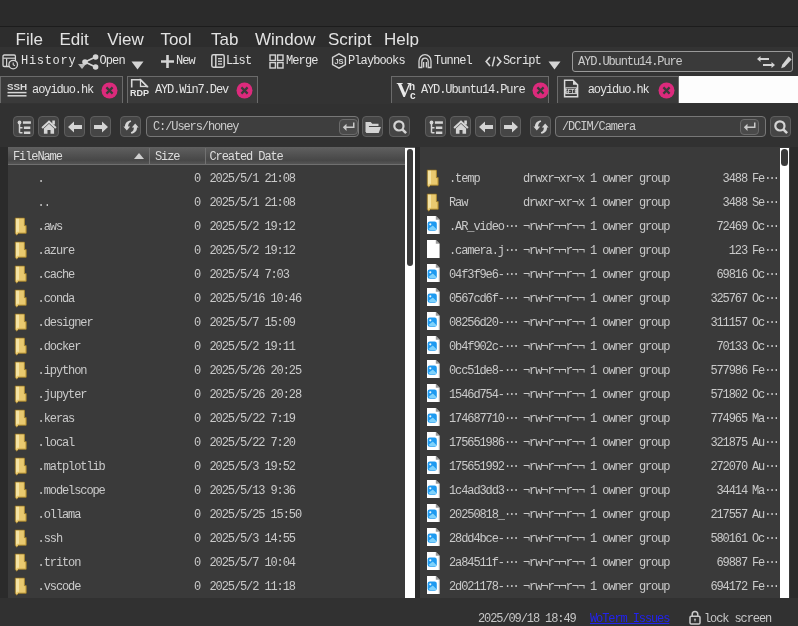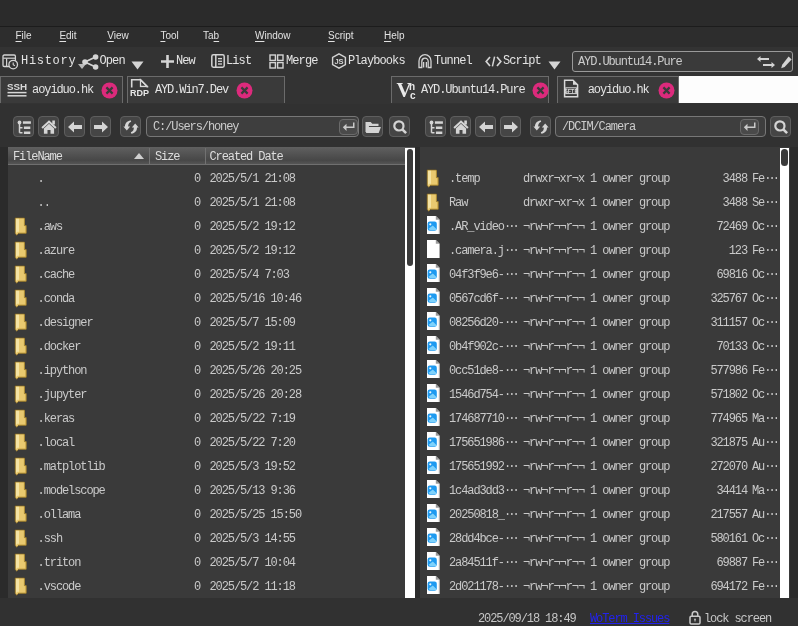--- a/index.html
+++ b/index.html
@@ -1,20 +1,20 @@
 <!DOCTYPE html>
 <html><head><meta charset="utf-8"><style>
 *{margin:0;padding:0;box-sizing:border-box;}
 html,body{width:798px;height:626px;overflow:hidden;background:#2b2b2b;}
 #app{position:relative;width:798px;height:626px;font-family:"Liberation Mono",monospace;}
 .abs{position:absolute;}
 .titlebar{position:absolute;left:0;top:0;width:798px;height:26px;background:#ffffff;}
 .title{position:absolute;left:29px;top:5px;font-family:"Liberation Sans",sans-serif;font-size:13.5px;color:#a3a3a3;letter-spacing:0px;}
 .menubar{position:absolute;left:0;top:26px;width:798px;height:21px;background:#2d2d2d;border-top:1px solid #1c1c1c;}
-.mi{position:absolute;top:3px;font-family:"Liberation Sans",sans-serif;font-size:10px;color:#e2e2e2;}
+.mi{position:absolute;top:3px;font-family:"Liberation Sans",sans-serif;font-size:17px;color:#e2e2e2;}
 .mi u{text-decoration-thickness:1px;text-underline-offset:2px;}
 .toolbar{position:absolute;left:0;top:47px;width:798px;height:29px;background:#333333;}
 .tlabel{position:absolute;top:7px;font-family:"Liberation Mono",monospace;font-size:12px;letter-spacing:-0.9px;color:#e4e4e4;white-space:pre;}
 .tabbar{position:absolute;left:0;top:76px;width:798px;height:28px;background:#333333;}
 .tabwhite{position:absolute;left:679px;top:0px;width:119px;height:27px;background:#fdfdfd;}
 .tab{position:absolute;top:0px;height:27px;background:#3a3a3a;border:1px solid #6b6b6b;border-bottom:none;}
 .tab.active{background:#142f70;border-color:#3e59a5;}
 .tlab{position:absolute;top:6px;font-family:"Liberation Mono",monospace;font-size:12px;letter-spacing:-1.1px;color:#e4e4e4;white-space:pre;}
 .tab.active .tlab{color:#f2f2f2;}
 .paneband{position:absolute;left:0;top:104px;width:798px;height:43px;background:#313131;}
@@ -38,21 +38,21 @@
 .statusbar{position:absolute;left:0;top:598px;width:798px;height:28px;background:#313131;}
 .slink{position:absolute;top:14px;font-family:"Liberation Mono",monospace;font-size:12px;letter-spacing:-1.1px;color:#2222ee;text-decoration:underline;white-space:pre;}
 .stext{position:absolute;top:14px;font-family:"Liberation Mono",monospace;font-size:12px;letter-spacing:-1.1px;color:#c6c6c6;white-space:pre;}
 </style></head><body>
 <div id="app">
 <div class="menubar">
 <span class="mi" style="left:15.5px;"><u>F</u>ile</span>
 <span class="mi" style="left:59.4px;"><u>E</u>dit</span>
 <span class="mi" style="left:107.3px;"><u>V</u>iew</span>
 <span class="mi" style="left:160.4px;"><u>T</u>ool</span>
-<span class="mi" style="left:203px;">Ta<u>b</u></span>
+<span class="mi" style="left:211px;">Ta<u>b</u></span>
 <span class="mi" style="left:255px;"><u>W</u>indow</span>
 <span class="mi" style="left:328px;"><u>S</u>cript</span>
 <span class="mi" style="left:384px;"><u>H</u>elp</span>
 </div>
 <div class="toolbar">
 <div class="abs" style="left:2px;top:6px;"><svg style="" width="18" height="17" viewBox="0 0 18 17">
           <rect x="1" y="2" width="12.4" height="11.5" rx="1.2" fill="none" stroke="#d4d4d4" stroke-width="1.3"></rect>
           <line x1="1.3" y1="5.2" x2="13.1" y2="5.2" stroke="#d4d4d4" stroke-width="1.2"></line>
           <line x1="4.6" y1="5.4" x2="4.6" y2="13.2" stroke="#d4d4d4" stroke-width="1.2"></line>
           <circle cx="11.2" cy="11.6" r="4.3" fill="#333333" stroke="#d4d4d4" stroke-width="1.3"></circle>
@@ -130,21 +130,21 @@
             <text x="11" y="11" font-family="Liberation Sans" font-size="9.8" font-weight="bold" fill="#d8d8d8" text-anchor="middle">SSH</text>
             <line x1="1.5" y1="13.6" x2="20.5" y2="13.6" stroke="#d8d8d8" stroke-width="1.5"></line>
             <line x1="1.5" y1="16.8" x2="20.5" y2="16.8" stroke="#d8d8d8" stroke-width="1.5"></line>
           </svg></div>
 <span class="tlab" style="left:31.1px;">aoyiduo.hk</span>
 <div class="abs" style="left:100px;top:5px;"><svg width="17" height="17" viewBox="0 0 17 17">
             <circle cx="8.5" cy="8.5" r="8" fill="#dc2a7c"></circle>
             <path d="M5.4 5.4 L11.6 11.6 M11.6 5.4 L5.4 11.6" stroke="#3a3a3a" stroke-width="2.2"></path>
           </svg></div>
 </div>
-<div class="tab" style="left:127px;width:158px;">
+<div class="tab" style="left:127px;width:131px;">
 <div class="abs" style="left:2px;top:1px;"><svg width="19" height="19" viewBox="0 0 19 19">
             <path d="M1.7 1.7 H10.5 L17.3 8.5 V17 H1.7 Z" fill="none" stroke="#d8d8d8" stroke-width="1.6"></path>
             <path d="M10.5 1.7 L17.3 8.5 H10.5 Z" fill="none" stroke="#d8d8d8" stroke-width="1.3"></path>
             <rect x="0" y="9.5" width="19" height="9.5" fill="#3a3a3a"></rect>
             <text x="9.5" y="18" font-family="Liberation Sans" font-size="9" font-weight="bold" fill="#e6e6e6" text-anchor="middle">RDP</text>
           </svg></div>
 <span class="tlab" style="left:26.9px;">AYD.Win7.Dev</span>
 <div class="abs" style="left:108px;top:5px;"><svg width="17" height="17" viewBox="0 0 17 17">
             <circle cx="8.5" cy="8.5" r="8" fill="#dc2a7c"></circle>
             <path d="M5.4 5.4 L11.6 11.6 M11.6 5.4 L5.4 11.6" stroke="#3a3a3a" stroke-width="2.2"></path>

